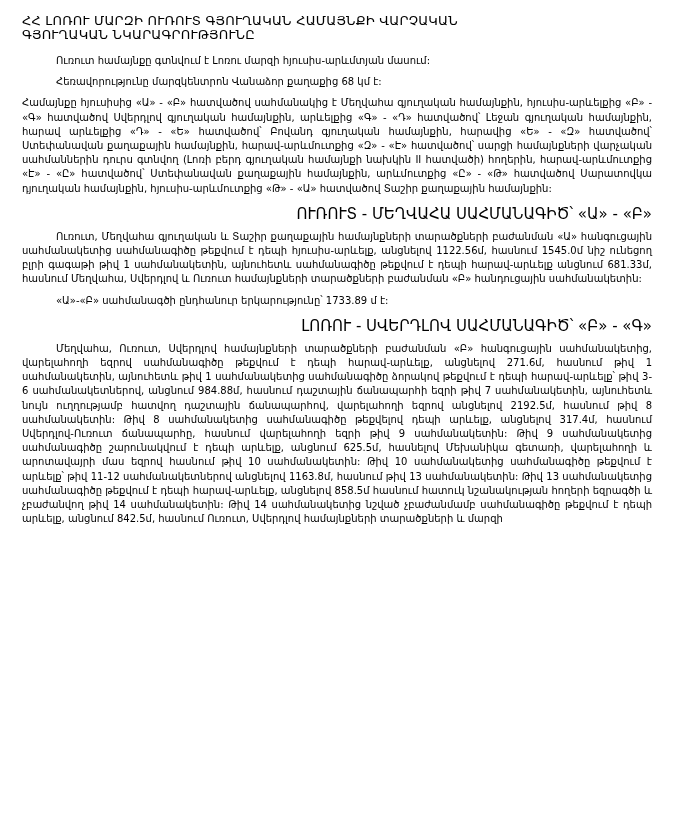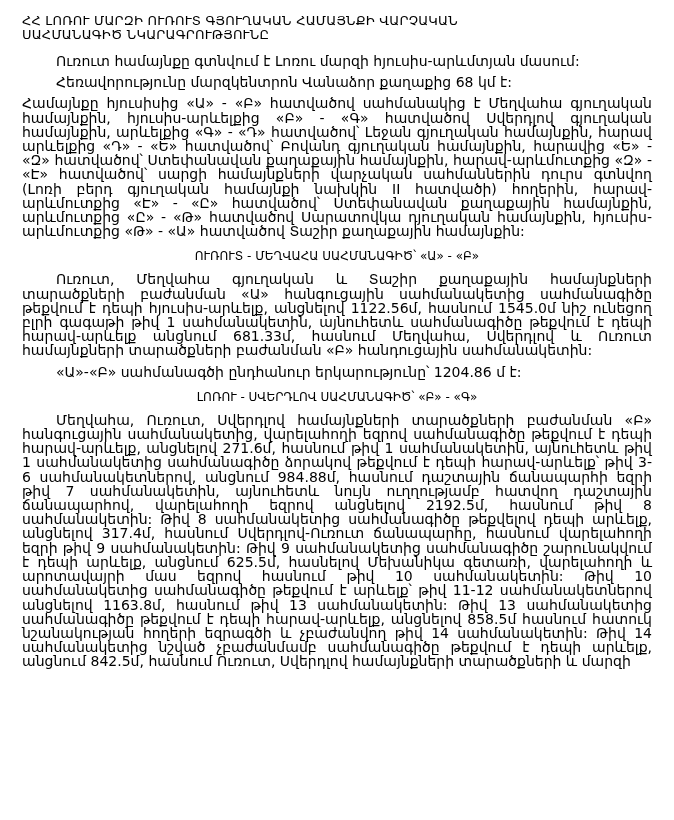--- a/index.html
+++ b/index.html
@@ -26,49 +26,49 @@
     font-size: 13px;
     line-height: 14px;
     letter-spacing: 0.2px;
     margin: 0 0 12px 0;
   }
   .doc-title div {
     white-space: nowrap;
   }
   p.para {
     margin: 0 0 7px 0;
-    font-size: 14px;
+    font-size: 10px;
     line-height: 14.2px;
     text-align: justify;
     text-justify: inter-word;
   }
   p.indent {
     text-indent: 34px;
   }
   .section-head {
-    text-align: center;
-    font-size: 12px;
+    text-align: right;
+    font-size: 15px;
     line-height: 14px;
     margin: 11px 0 9px 0;
   }
 </style>
 </head>
 <body>
 
 <div class="page">
 
   <div class="doc-title">
     <div>ՀՀ ԼՈՌՈՒ ՄԱՐԶԻ ՈՒՌՈՒՏ ԳՅՈՒՂԱԿԱՆ ՀԱՄԱՅՆՔԻ ՎԱՐՉԱԿԱՆ</div>
-    <div>ՍԱՀՄԱՆԱԳԻԾ ՆԿԱՐԱԳՐՈՒԹՅՈՒՆԸ</div>
+    <div>ԳՅՈՒՂԱԿԱՆ ՆԿԱՐԱԳՐՈՒԹՅՈՒՆԸ</div>
   </div>
 
   <p class="para indent">Ուռուտ համայնքը գտնվում է Լոռու մարզի հյուսիս-արևմտյան մասում:</p>
   <p class="para indent">Հեռավորությունը մարզկենտրոն Վանաձոր քաղաքից 68 կմ է:</p>
   <p class="para">Համայնքը հյուսիսից «Ա» - «Բ» հատվածով սահմանակից է Մեղվահա գյուղական համայնքին, հյուսիս-արևելքից «Բ» - «Գ» հատվածով Սվերդլով գյուղական համայնքին, արևելքից «Գ» - «Դ» հատվածով՝ Լեջան գյուղական համայնքին, հարավ արևելքից «Դ» - «Ե» հատվածով՝ Բովանդ գյուղական համայնքին, հարավից «Ե» - «Զ» հատվածով՝ Ստեփանավան քաղաքային համայնքին, հարավ-արևմուտքից «Զ» - «Է» հատվածով՝ սարցի համայնքների վարչական սահմաններին դուրս գտնվող (Լոռի բերդ գյուղական համայնքի նախկին II հատվածի) հողերին, հարավ-արևմուտքից «Է» - «Ը» հատվածով՝ Ստեփանավան քաղաքային համայնքին, արևմուտքից «Ը» - «Թ» հատվածով Սարատովկա դյուղական համայնքին, հյուսիս-արևմուտքից «Թ» - «Ա» հատվածով Տաշիր քաղաքային համայնքին:</p>
 
   <div class="section-head">ՈՒՌՈՒՏ - ՄԵՂՎԱՀԱ ՍԱՀՄԱՆԱԳԻԾ՝ «Ա» - «Բ»</div>
   <p class="para indent">Ուռուտ, Մեղվահա գյուղական և Տաշիր քաղաքային համայնքների տարածքների բաժանման «Ա» հանգուցային սահմանակետից սահմանագիծը թեքվում է դեպի հյուսիս-արևելք, անցնելով 1122.56մ, հասնում 1545.0մ նիշ ունեցող բլրի գագաթի թիվ 1 սահմանակետին, այնուհետև սահմանագիծը թեքվում է դեպի հարավ-արևելք անցնում 681.33մ, հասնում Մեղվահա, Սվերդլով և Ուռուտ համայնքների տարածքների բաժանման «Բ» հանդուցային սահմանակետին:</p>
-  <p class="para indent">«Ա»-«Բ» սահմանագծի ընդհանուր երկարությունը՝ 1204.86 մ է:</p>
+  <p class="para indent">«Ա»-«Բ» սահմանագծի ընդհանուր երկարությունը՝ 1733.89 մ է:</p>
 
   <div class="section-head">ԼՈՌՈՒ - ՍՎԵՐԴԼՈՎ ՍԱՀՄԱՆԱԳԻԾ՝ «Բ» - «Գ»</div>
   <p class="para indent">Մեղվահա, Ուռուտ, Սվերդլով համայնքների տարածքների բաժանման «Բ» հանգուցային սահմանակետից, վարելահողի եզրով սահմանագիծը թեքվում է դեպի հարավ-արևելք, անցնելով 271.6մ, հասնում թիվ 1 սահմանակետին, այնուհետև թիվ 1 սահմանակետից սահմանագիծը ձորակով թեքվում է դեպի հարավ-արևելք՝ թիվ 3-6 սահմանակետներով, անցնում 984.88մ, հասնում դաշտային ճանապարհի եզրի թիվ 7 սահմանակետին, այնուհետև նույն ուղղությամբ հատվող դաշտային ճանապարհով, վարելահողի եզրով անցնելով 2192.5մ, հասնում թիվ 8 սահմանակետին: Թիվ 8 սահմանակետից սահմանագիծը թեքվելով դեպի արևելք, անցնելով 317.4մ, հասնում Սվերդլով-Ուռուտ ճանապարհը, հասնում վարելահողի եզրի թիվ 9 սահմանակետին: Թիվ 9 սահմանակետից սահմանագիծը շարունակվում է դեպի արևելք, անցնում 625.5մ, հասնելով Մեխանիկա գետառի, վարելահողի և արոտավայրի մաս եզրով հասնում թիվ 10 սահմանակետին: Թիվ 10 սահմանակետից սահմանագիծը թեքվում է արևելք՝ թիվ 11-12 սահմանակետներով անցնելով 1163.8մ, հասնում թիվ 13 սահմանակետին: Թիվ 13 սահմանակետից սահմանագիծը թեքվում է դեպի հարավ-արևելք, անցնելով 858.5մ հասնում հատուկ նշանակության հողերի եզրագծի և չբաժանվող թիվ 14 սահմանակետին: Թիվ 14 սահմանակետից նշված չբաժանմամբ սահմանագիծը թեքվում է դեպի արևելք, անցնում 842.5մ, հասնում Ուռուտ, Սվերդլով համայնքների տարածքների և մարզի</p>
 
 </div>
 
 </body></html>

